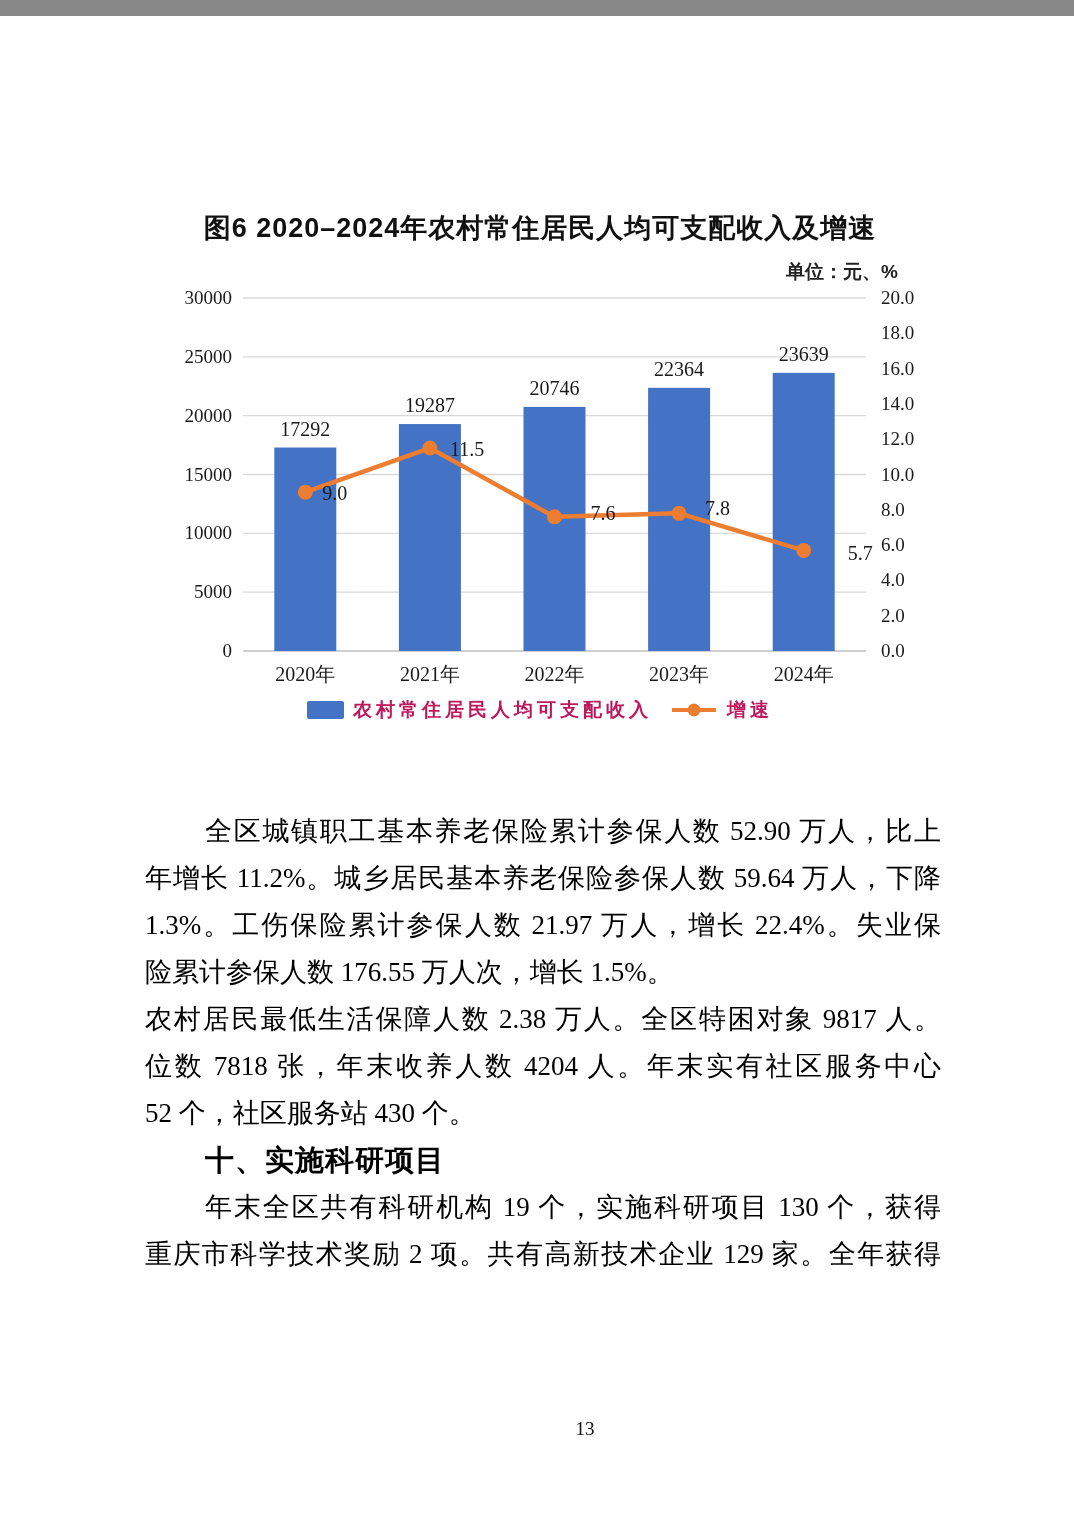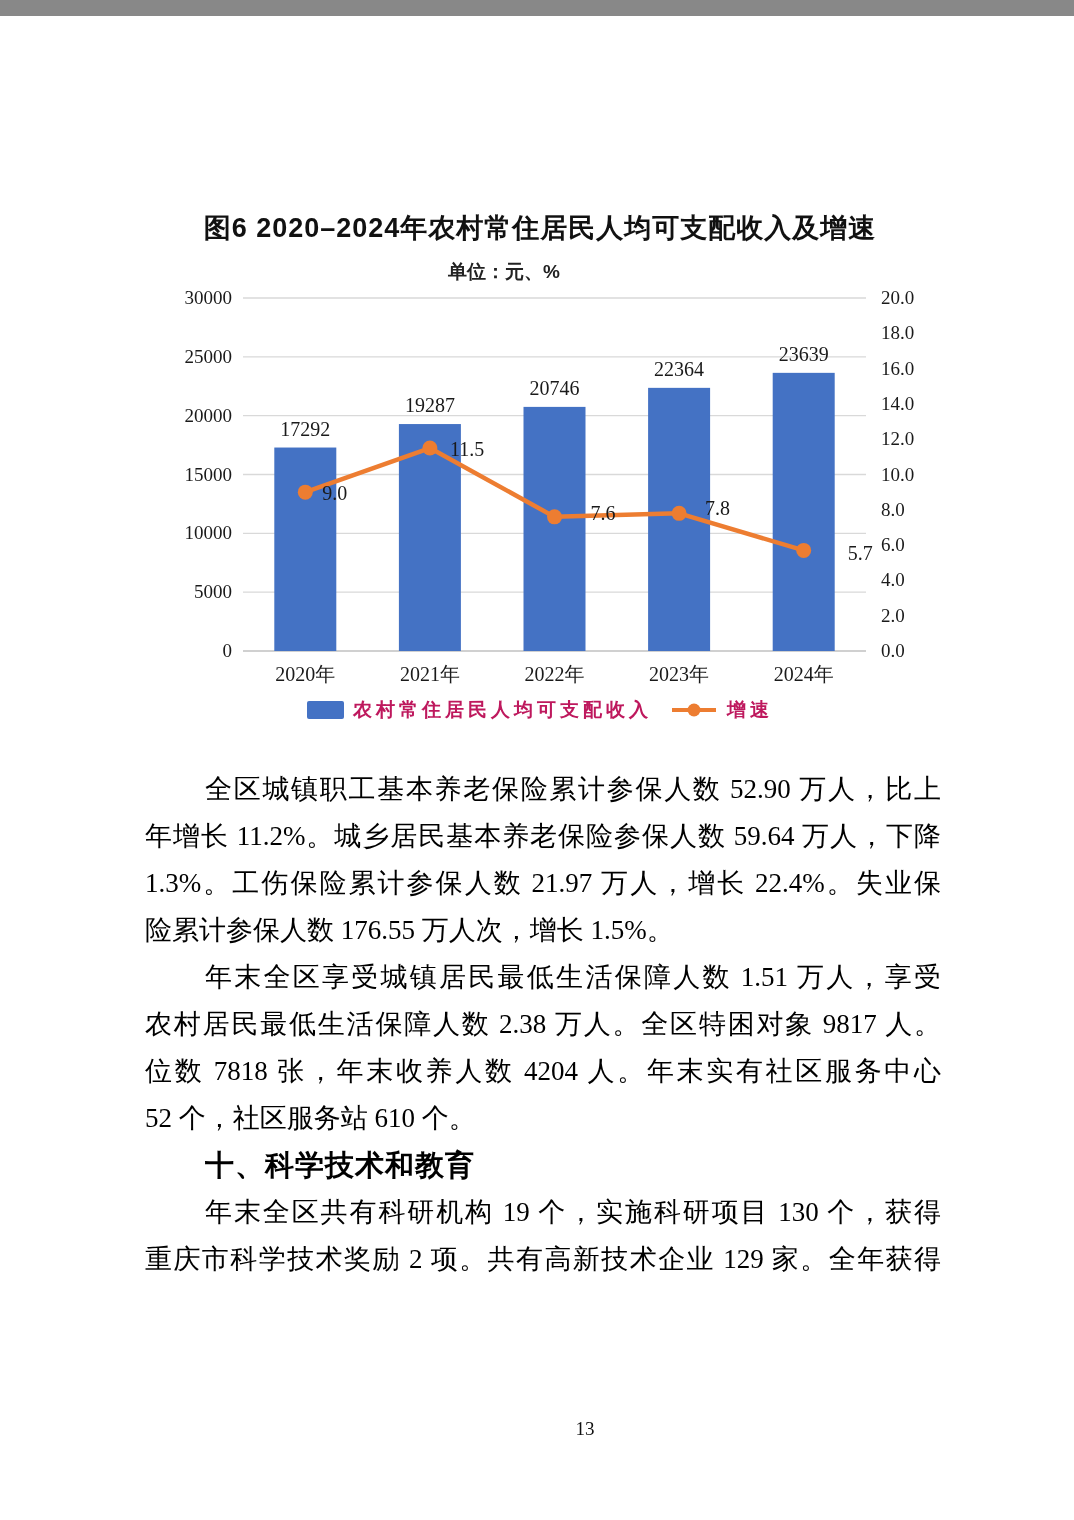--- a/index.html
+++ b/index.html
@@ -14,21 +14,21 @@
   
   .chart-title{
     position:absolute;left:110px;top:194px;width:860px;
     text-align:center;
     font-family:"Liberation Sans","DejaVu Sans",sans-serif;
     font-weight:bold;font-size:27px;color:#111;
     letter-spacing:1px;
   }
   .chart-unit{
     position:absolute;left:110px;top:243px;width:788px;
-    text-align:center;
+    text-align:right;
     font-family:"Liberation Sans","DejaVu Sans",sans-serif;
     font-weight:bold;font-size:19px;color:#222;
   }
   #chart-svg{position:absolute;left:110px;top:240px;}
   #chart-svg text{
     font-family:"Liberation Serif","DejaVu Serif",serif;
     fill:#1a1a1a;
   }
   .legend{
     position:absolute;left:130px;top:681px;width:820px;height:26px;
@@ -36,21 +36,21 @@
     font-family:"Liberation Sans","DejaVu Sans",sans-serif;
   }
   .legend-item{display:flex;align-items:center;gap:9px;}
   .swatch{display:inline-block;width:37px;height:18px;border-radius:2px;}
   .legend-label{
     font-size:19px;font-weight:bold;color:#be185d;letter-spacing:4px;
     white-space:nowrap;
   }
   
   #body-text{
-    position:absolute;left:145px;top:750px;width:796px;
+    position:absolute;left:145px;top:792px;width:796px;
     color:#000;
   }
   .bline{
     height:47px;line-height:47px;font-size:27px;
     white-space:nowrap;overflow:visible;
   }
   .bline.jl{white-space:normal;text-align:justify;text-align-last:justify;}
   .bline.ind{text-indent:60px;}
   .bline.heading{
     font-family:"Liberation Sans","DejaVu Sans",sans-serif;
@@ -136,23 +136,22 @@
       </svg>
       <span class="legend-label">增速</span>
     </span>
   </div>
 
   <div id="body-text">
       <div class="bline jl ind">全区城镇职工基本养老保险累计参保人数 52.90 万人，比上</div>
       <div class="bline jl">年增长 11.2%。城乡居民基本养老保险参保人数 59.64 万人，下降</div>
       <div class="bline jl">1.3%。工伤保险累计参保人数 21.97 万人，增长 22.4%。失业保</div>
       <div class="bline">险累计参保人数 176.55 万人次，增长 1.5%。</div>
-      <div class="bline jl ind">年末全区享受城镇居民最低生活保障人数 1.51 万人，享受</div>
       <div class="bline jl">农村居民最低生活保障人数 2.38 万人。全区特困对象 9817 人。</div>
       <div class="bline jl">位数 7818 张，年末收养人数 4204 人。年末实有社区服务中心</div>
-      <div class="bline">52 个，社区服务站 610 个。</div>
-      <div class="bline heading">十、科学技术和教育</div>
+      <div class="bline">52 个，社区服务站 430 个。</div>
+      <div class="bline heading">十、实施科研项目</div>
       <div class="bline jl ind">年末全区共有科研机构 19 个，实施科研项目 130 个，获得</div>
       <div class="bline jl">重庆市科学技术奖励 2 项。共有高新技术企业 129 家。全年获得</div>
     </div>
 
   <div class="page-number">13</div>
 </div>
 
 </body></html>

